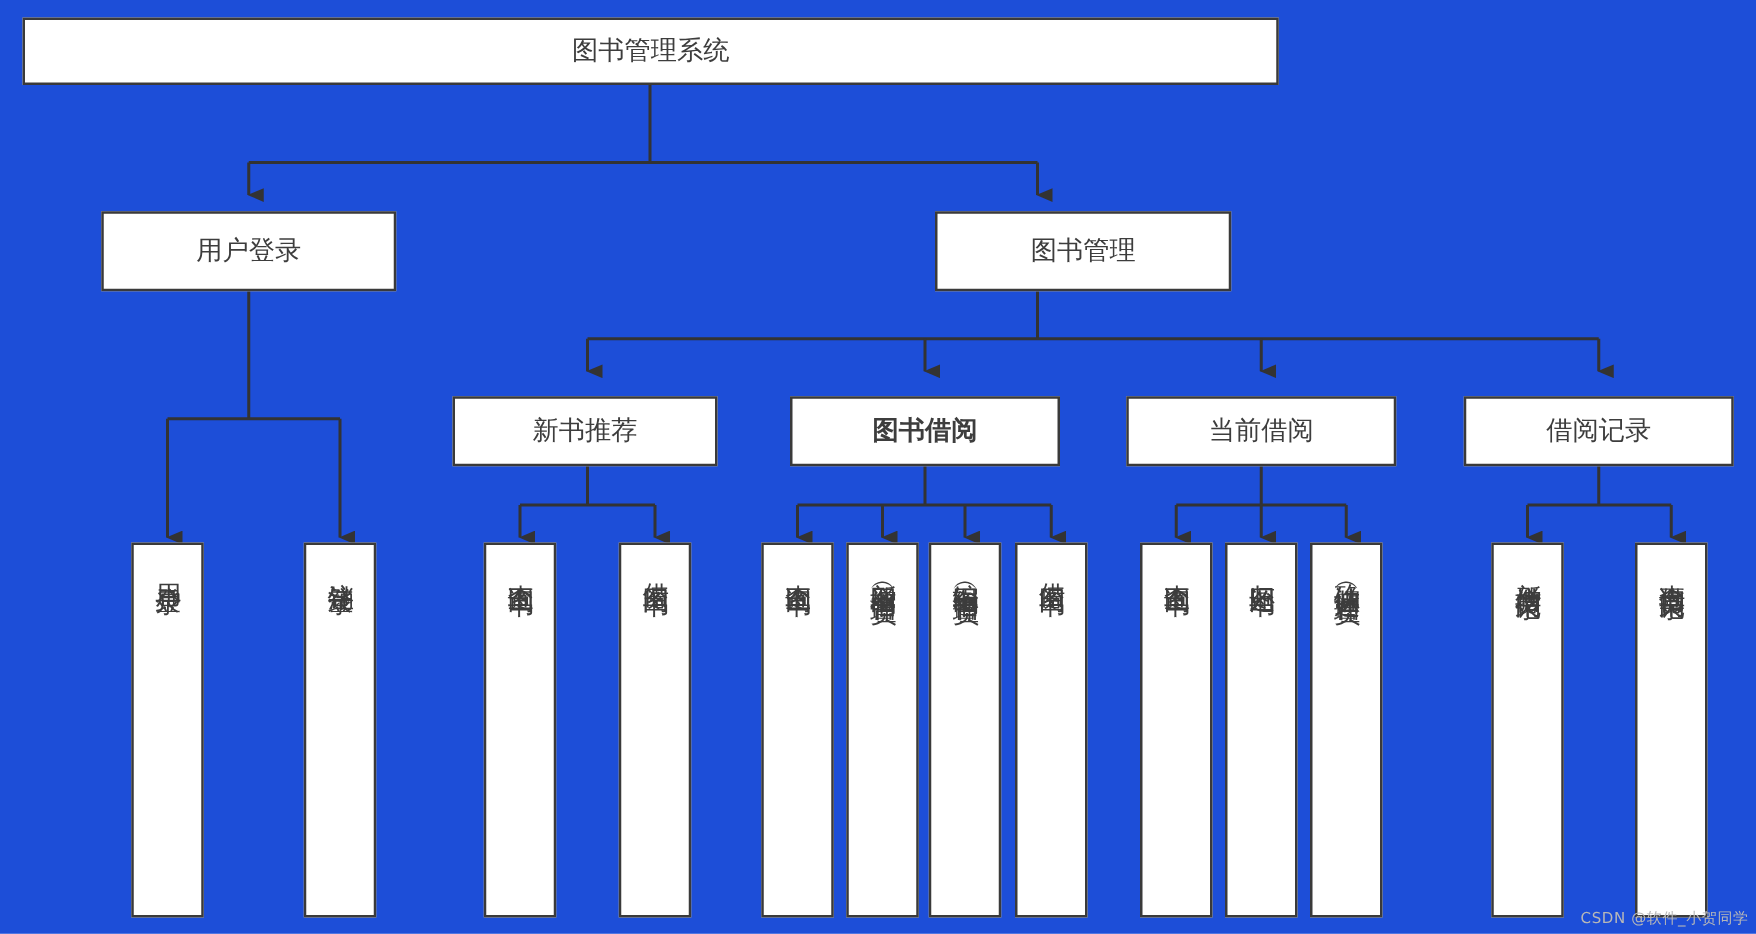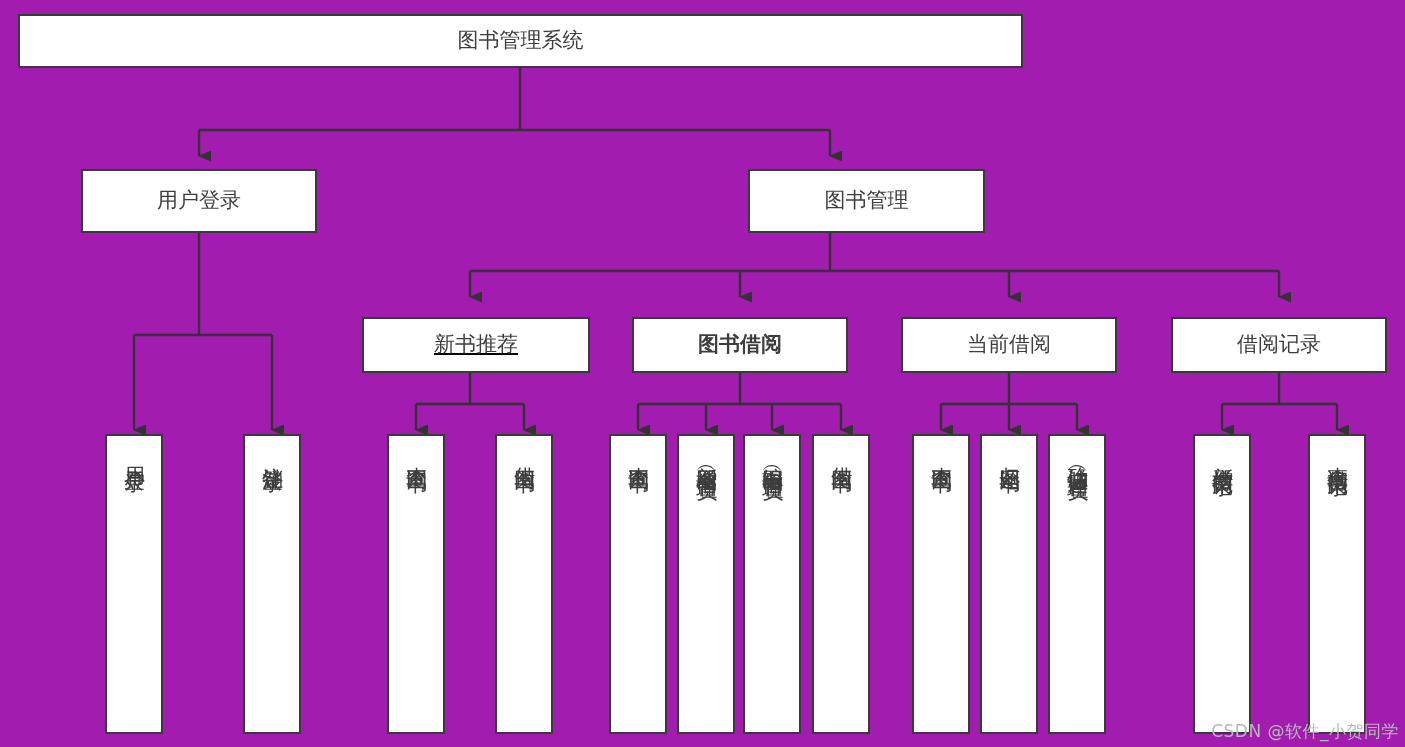--- a/index.html
+++ b/index.html
@@ -1,30 +1,30 @@
 <!DOCTYPE html>
 <html><head>
 <meta charset="utf-8">
 <style>
   html,body{margin:0;padding:0;background:#ffffff;}
   body{width:1405px;height:747px;overflow:hidden;
        font-family:"DejaVu Sans","Liberation Sans",sans-serif;}
-  #stage{position:relative;width:1405px;height:747px;background:#a21caf;}
+  #stage{position:relative;width:1405px;height:747px;background:#1d4ed8;}
   svg#wires{position:absolute;left:0;top:0;width:1405px;height:747px;}
 
   .node{position:absolute;box-sizing:border-box;background:#ffffff;
         border:2px solid #3a3a3a;display:flex;align-items:center;
         justify-content:center;}
   .node .lbl{color:#3d3d3d;font-size:21px;line-height:1.22;white-space:nowrap;}
 
   .node.vert{align-items:flex-start;justify-content:center;padding-top:14px;}
   .node.vert .lbl{writing-mode:vertical-rl;text-orientation:upright;
         white-space:normal;letter-spacing:2px;font-size:21px;}
 
-  .wm{position:absolute;right:6px;bottom:4px;color:#b8b8b8;font-size:17px;
+  .wm{position:absolute;right:6px;bottom:4px;color:#b8b8b8;font-size:12px;
       letter-spacing:.5px;white-space:nowrap;}
 </style>
 </head>
 <body>
 
 <div id="stage">
 
   <svg id="wires" viewBox="0 0 1405 747" preserveAspectRatio="none">
     <defs>
       <marker id="ar" markerWidth="11" markerHeight="13" refX="5.5" refY="12" orient="auto" markerUnits="userSpaceOnUse">
@@ -79,21 +79,21 @@
     <span class="lbl">图书管理系统</span>
   </div>
 
   <div class="node" style="left:81px;top:169px;width:236px;height:64px;">
     <span class="lbl">用户登录</span>
   </div>
   <div class="node" style="left:711px;top:169px;width:237px;height:64px;margin-left:37px;">
     <span class="lbl">图书管理</span>
   </div>
 
-  <div class="node" style="left:362px;top:317px;width:228px;height:56px;text-decoration:underline;">
+  <div class="node" style="left:362px;top:317px;width:212px;height:56px;">
     <span class="lbl">新书推荐</span>
   </div>
   <div class="node" style="left:632px;top:317px;width:216px;height:56px;font-weight:bold;">
     <span class="lbl">图书借阅</span>
   </div>
   <div class="node" style="left:901px;top:317px;width:216px;height:56px;align-items:center;">
     <span class="lbl">当前借阅</span>
   </div>
   <div class="node" style="left:1171px;top:317px;width:216px;height:56px;">
     <span class="lbl">借阅记录</span>

